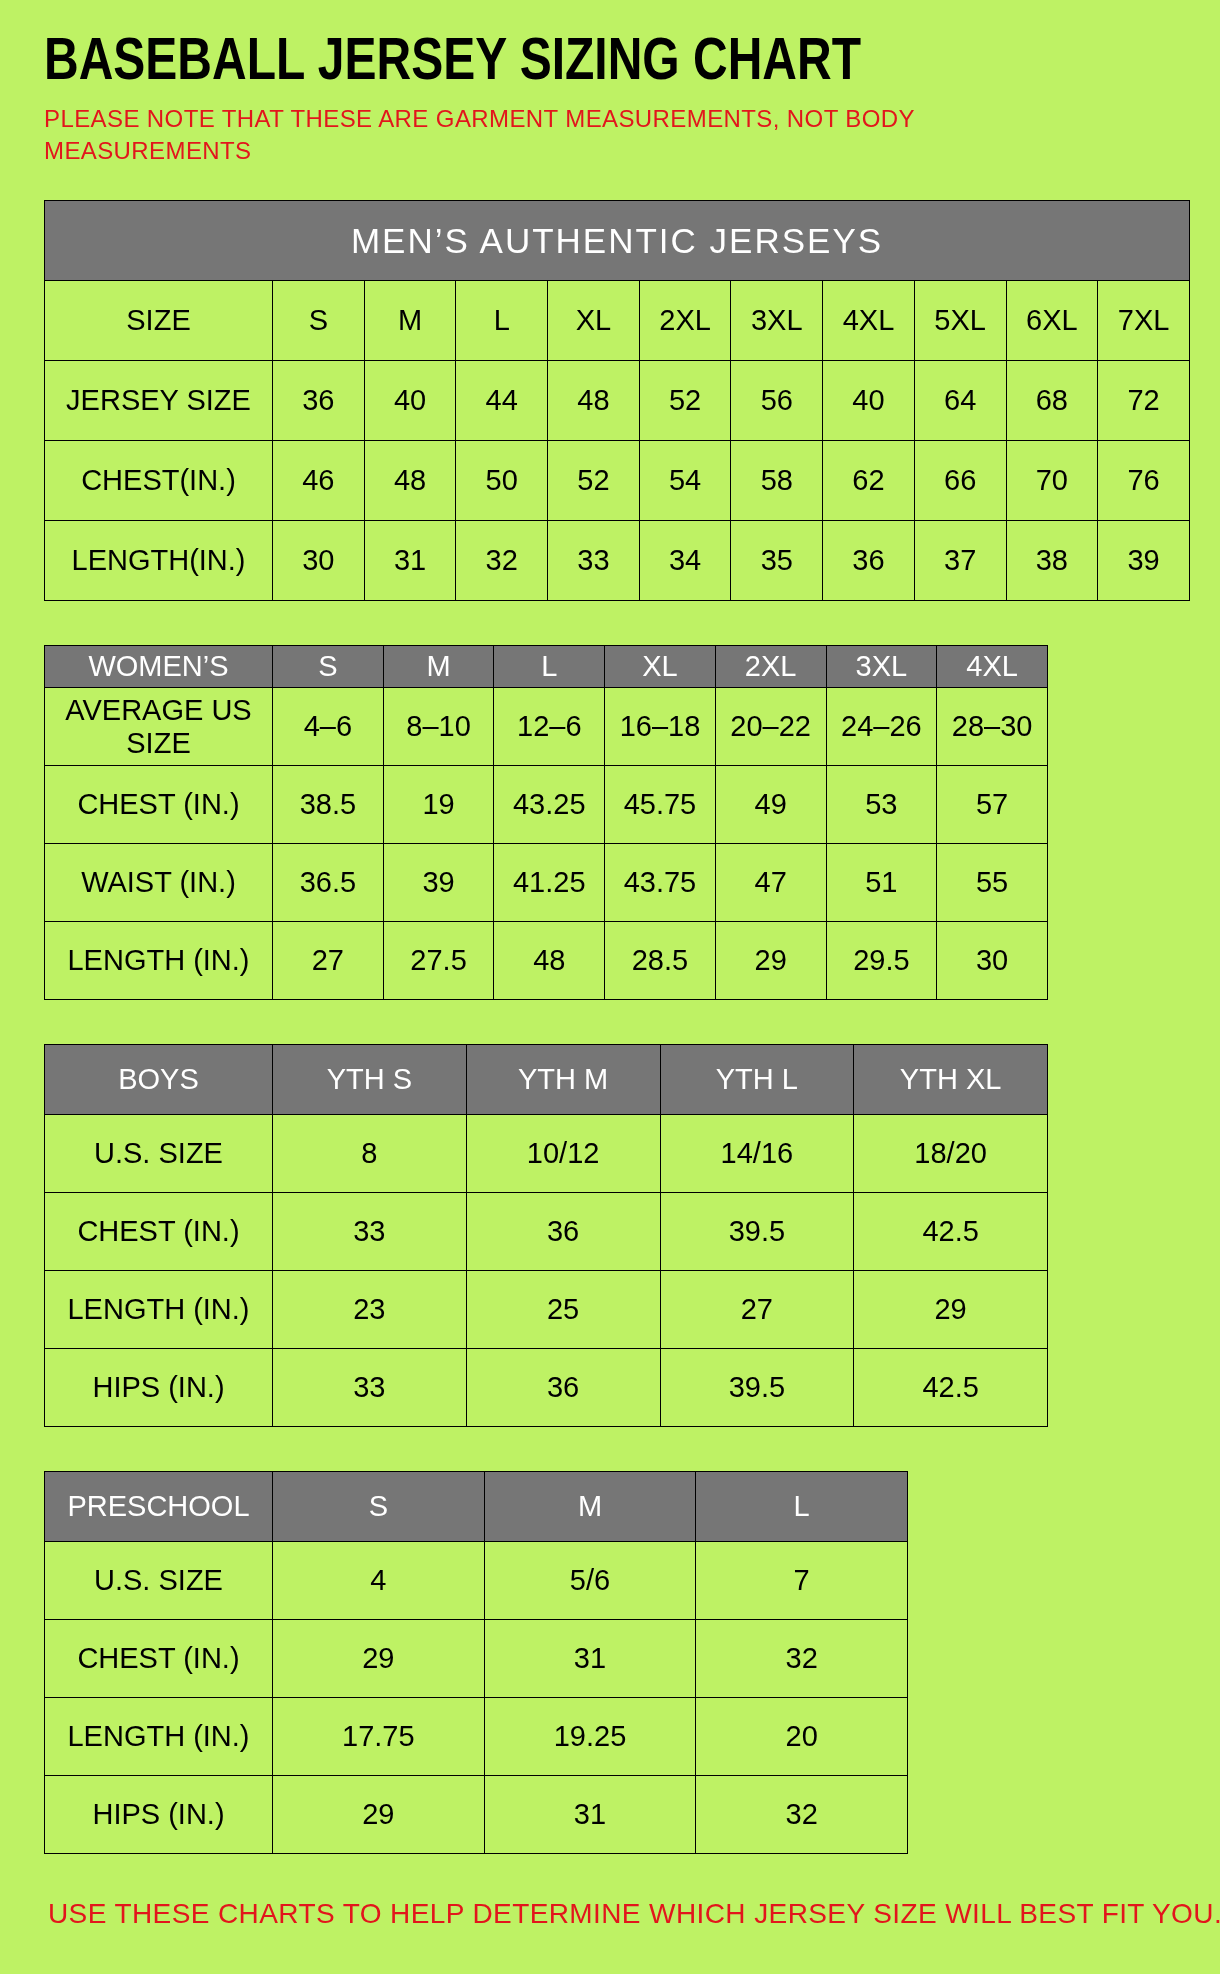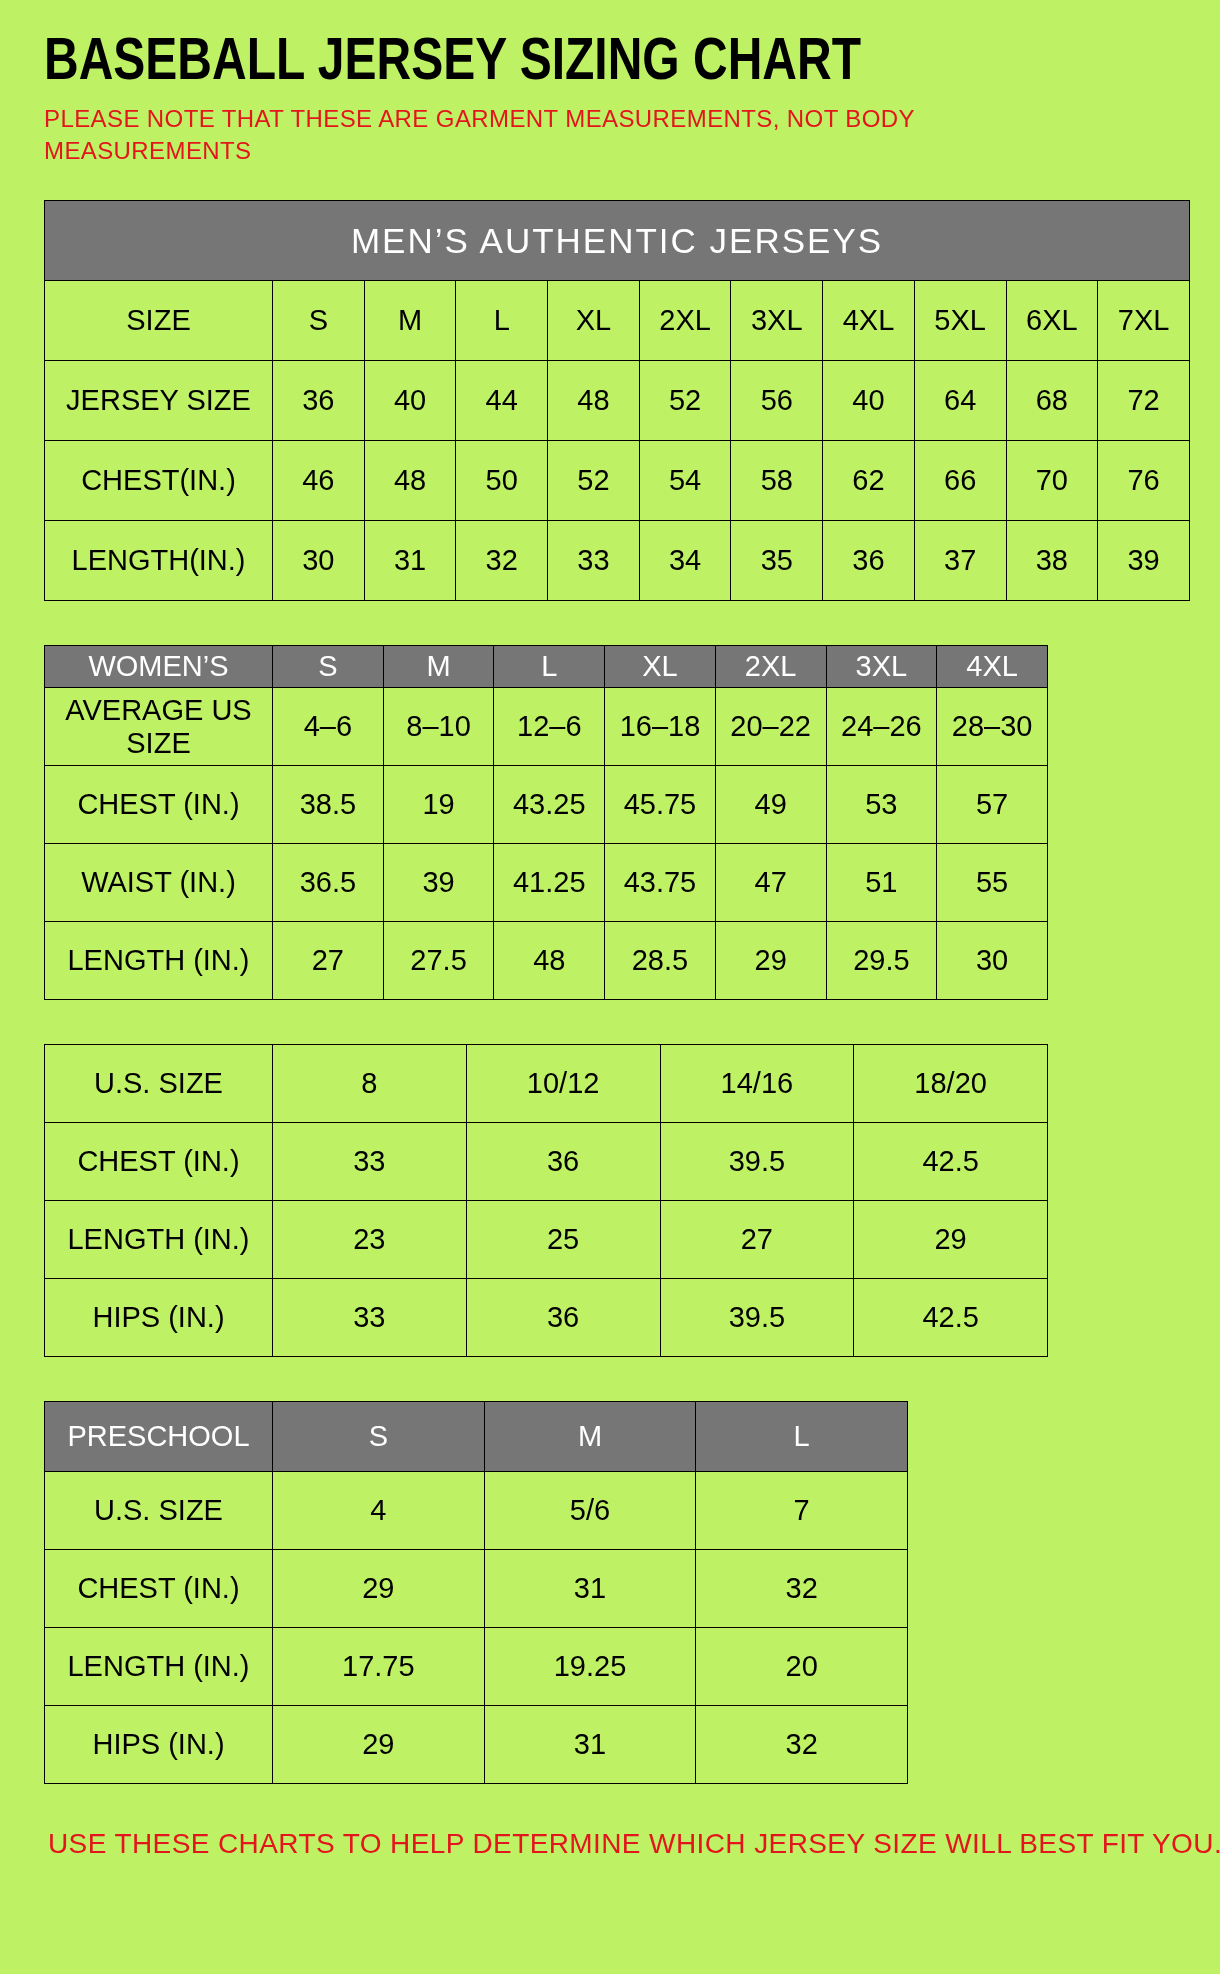--- a/index.html
+++ b/index.html
@@ -221,20 +221,27 @@
       </table>
       <table class="chart" data-name="boys-table" style="width: 1004px;">
         <colgroup>
           <col style="width: 228px;">
           <col>
           <col>
           <col>
           <col>
         </colgroup>
         <tbody>
+          <tr class="gray-head" data-name="boys-header-row">
+            <td data-name="boys-header-label">BOYS</td>
+            <td data-name="boys-size-header">YTH S</td>
+            <td data-name="boys-size-header">YTH M</td>
+            <td data-name="boys-size-header">YTH L</td>
+            <td data-name="boys-size-header">YTH XL</td>
+          </tr>
           <tr data-name="boys-row">
             <td data-name="row-label">U.S. SIZE</td>
             <td data-name="value-cell">8</td>
             <td data-name="value-cell">10/12</td>
             <td data-name="value-cell">14/16</td>
             <td data-name="value-cell">18/20</td>
           </tr>
           <tr data-name="boys-row">
             <td data-name="row-label">CHEST (IN.)</td>
             <td data-name="value-cell">33</td>

